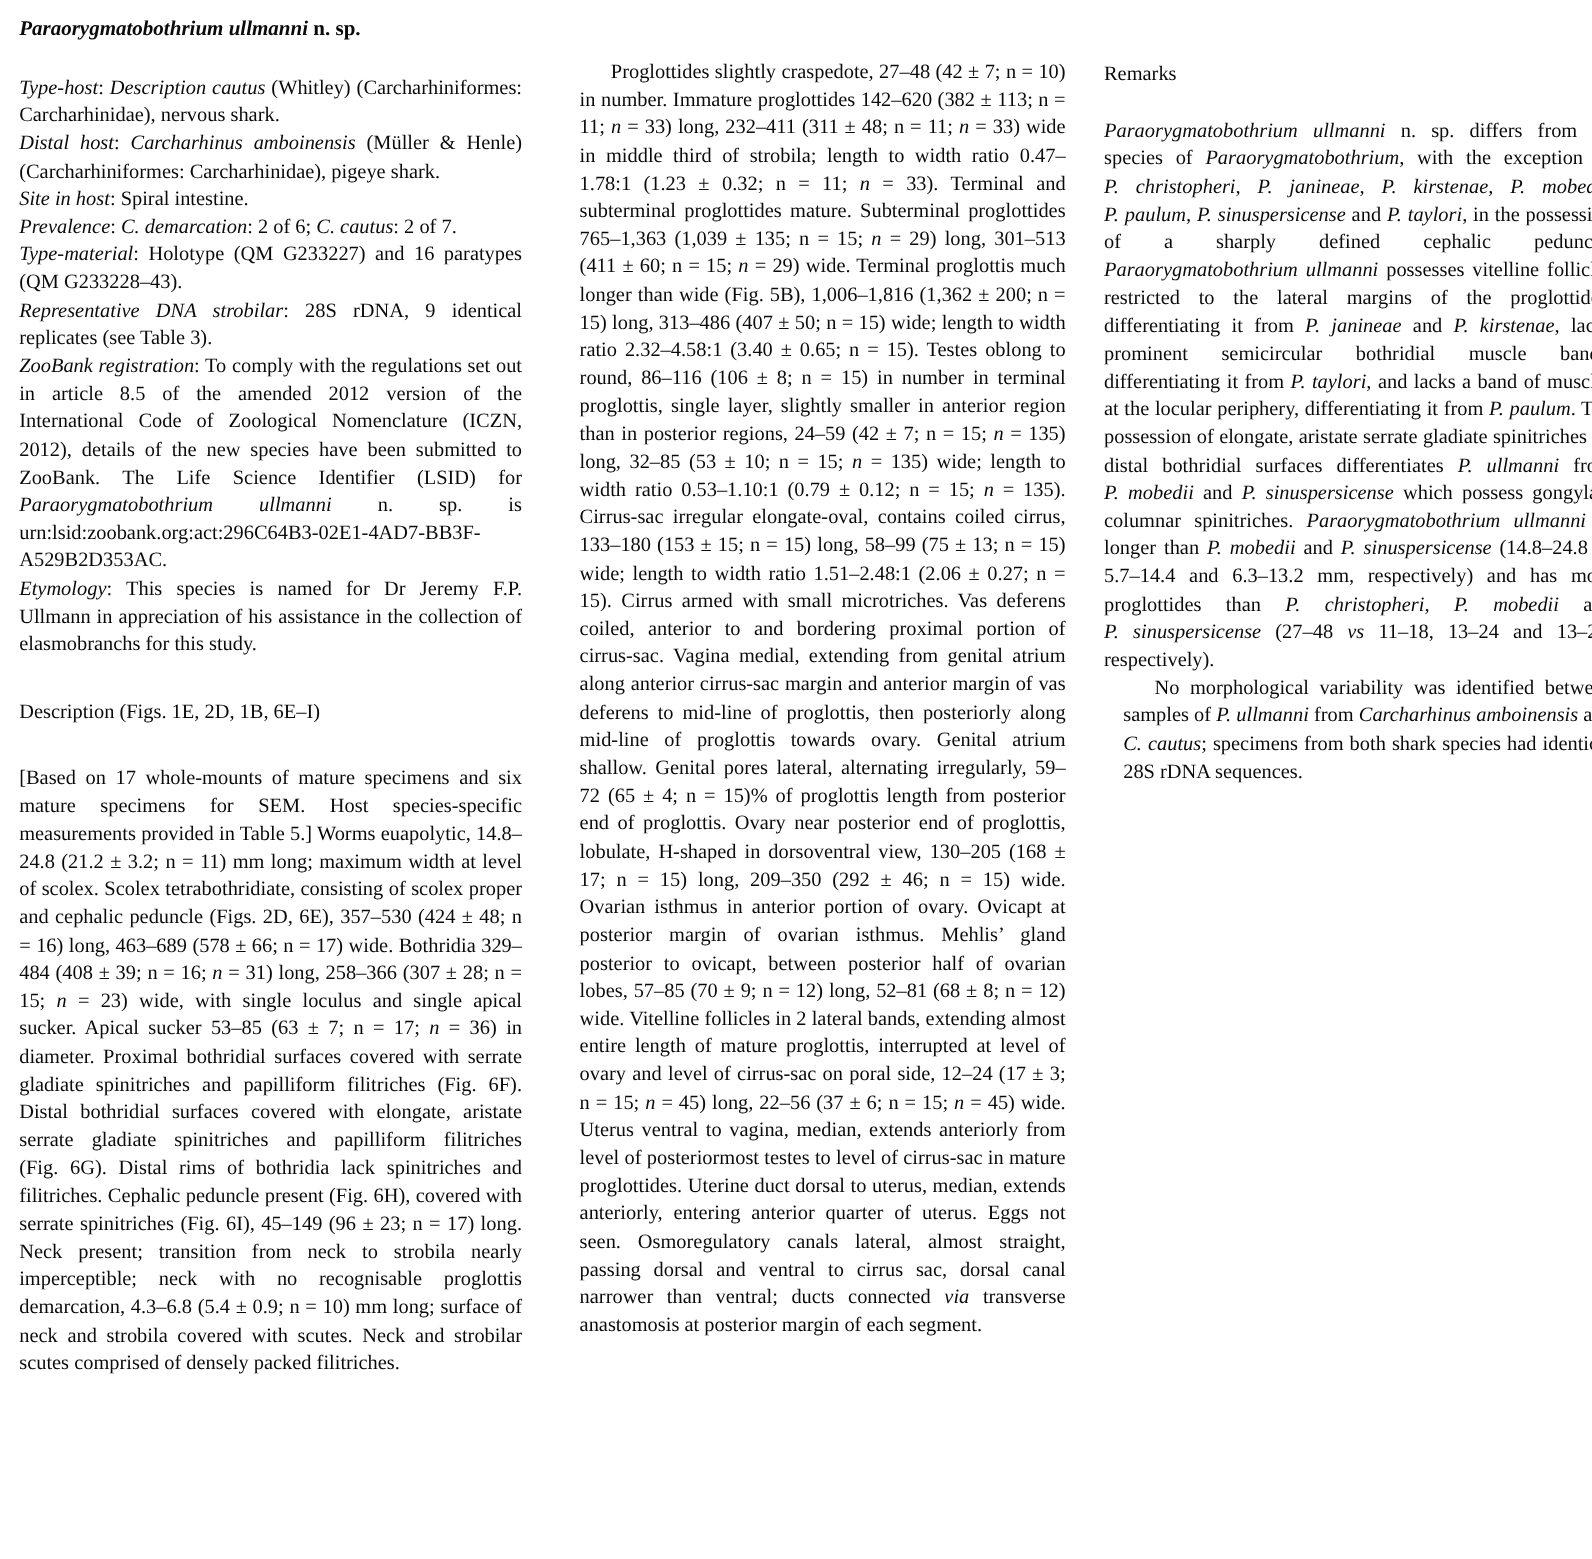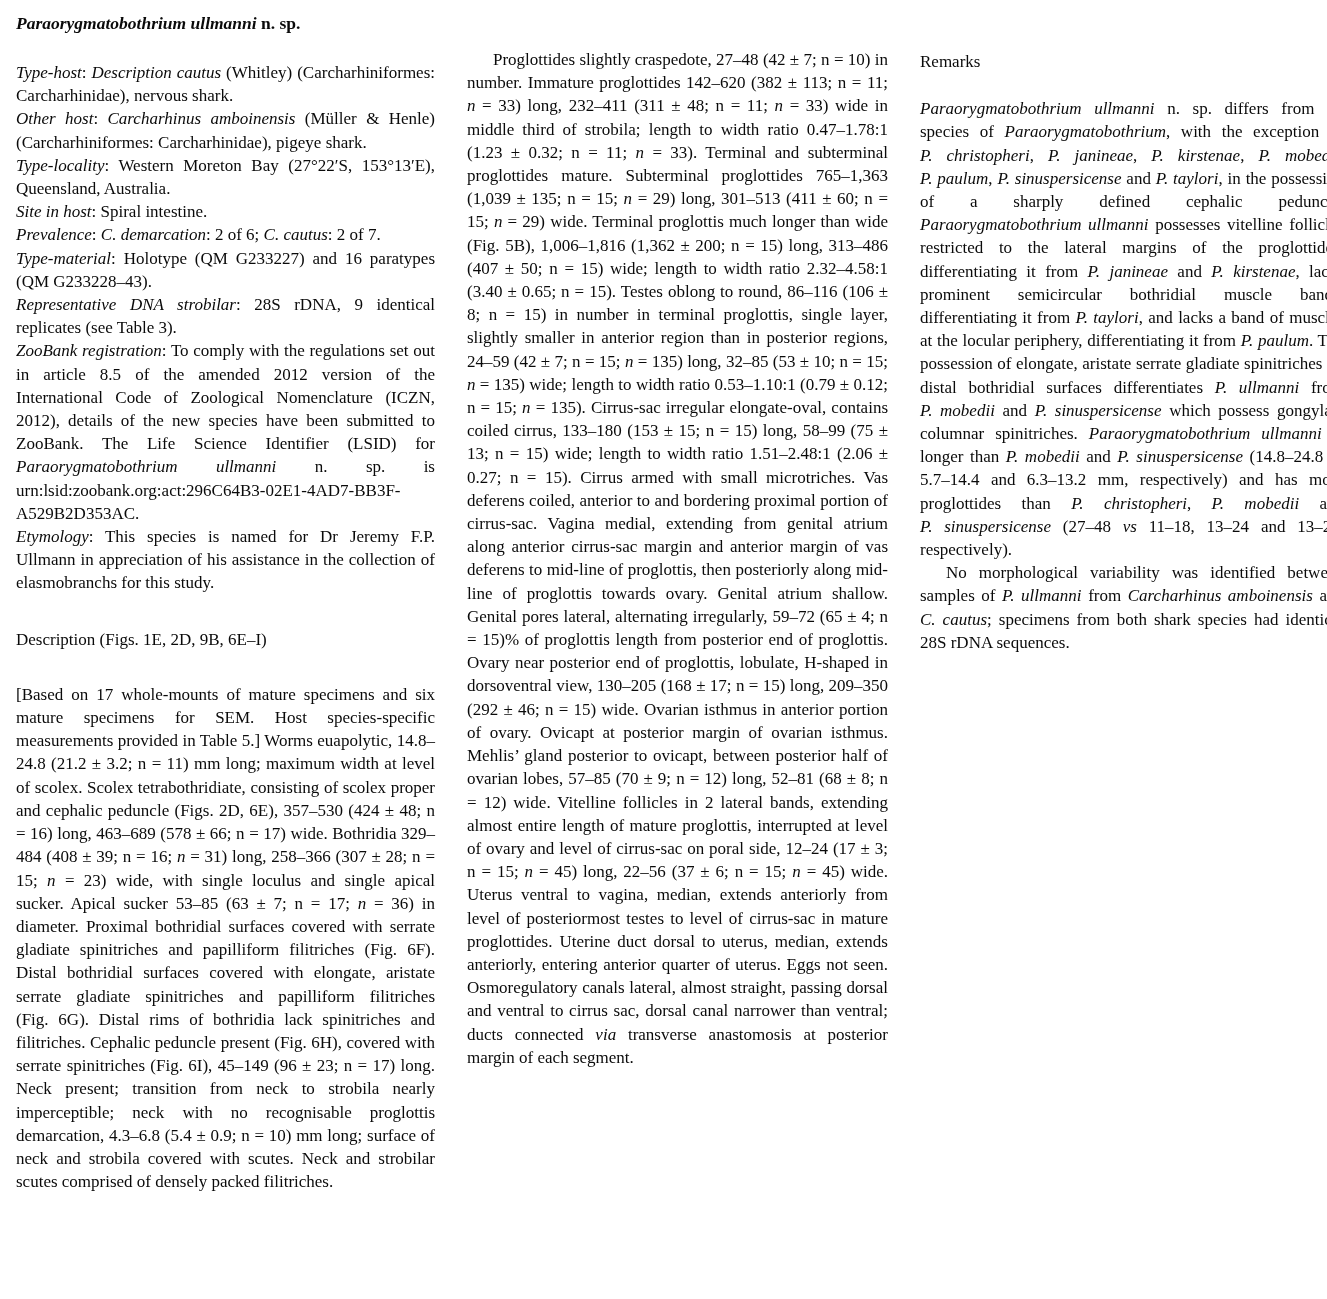--- a/index.html
+++ b/index.html
@@ -34,49 +34,48 @@
     font-weight: bold;
     margin: 0;
     line-height: 23px;
   }
   .tax-block { margin-top: 26px; }
   .para {
     margin: 0;
     text-align: justify;
     overflow-wrap: break-word;
   }
-  .para.indent { text-indent: 26px; }
+  .para.indent { text-indent: 26px; margin-left: 16px; }
   .heading {
     margin: 0;
     font-weight: normal;
     font-size: 17px;
   }
   .desc-heading   { margin: 33px 0 32px 0; }
   .remarks-heading{ margin: 0 0 24px 0; }
 </style>
 </head>
 <body>
 
 <div class="page">
   <div class="columns">
 
     <section class="col col-left">
       <h1 class="title"><b><i>Paraorygmatobothrium ullmanni</i> n. sp.</b></h1>
       <div class="tax-block">
         <p class="para"><i>Type-host</i>: <i>Description cautus</i> (Whitley) (Carcharhiniformes: Carcharhinidae), nervous shark.</p>
-        <p class="para"><i>Other host</i>: <i>Carcharhinus amboinensis</i> (Müller &amp; Henle) (Carcharhiniformes: Carcharhinidae), pigeye shark.</p>
-        <p class="para"><i>Type-locality</i>: Western Moreton Bay (27°22′S, 153°13′E), Queensland, Australia.</p>
+        <p class="para"><i>Distal host</i>: <i>Carcharhinus amboinensis</i> (Müller &amp; Henle) (Carcharhiniformes: Carcharhinidae), pigeye shark.</p>
         <p class="para"><i>Site in host</i>: Spiral intestine.</p>
         <p class="para"><i>Prevalence</i>: <i>C. demarcation</i>: 2 of 6; <i>C. cautus</i>: 2 of 7.</p>
         <p class="para"><i>Type-material</i>: Holotype (QM G233227) and 16 paratypes (QM G233228–43).</p>
         <p class="para"><i>Representative DNA strobilar</i>: 28S rDNA, 9 identical replicates (see Table 3).</p>
         <p class="para"><i>ZooBank registration</i>: To comply with the regulations set out in article 8.5 of the amended 2012 version of the International Code of Zoological Nomenclature (ICZN, 2012), details of the new species have been submitted to ZooBank. The Life Science Identifier (LSID) for <i>Paraorygmatobothrium ullmanni</i> n. sp. is urn:lsid:zoobank.org:act:296C64B3-02E1-4AD7-BB3F-A529B2D353AC.</p>
         <p class="para"><i>Etymology</i>: This species is named for Dr Jeremy F.P. Ullmann in appreciation of his assistance in the collection of elasmobranchs for this study.</p>
       </div>
-      <p class="heading desc-heading">Description (Figs. 1E, 2D, 9B, 6E–I)</p>
+      <p class="heading desc-heading">Description (Figs. 1E, 2D, 1B, 6E–I)</p>
       <p class="para">[Based on 17 whole-mounts of mature specimens and six mature specimens for SEM. Host species-specific measurements provided in Table&nbsp;5.] Worms euapolytic, 14.8–24.8 (21.2 ± 3.2; n = 11) mm long; maximum width at level of scolex. Scolex tetrabothridiate, consisting of scolex proper and cephalic peduncle (Figs.&nbsp;2D, 6E), 357–530 (424 ± 48; n = 16) long, 463–689 (578 ± 66; n = 17) wide. Bothridia 329–484 (408 ± 39; n = 16; <i>n</i> = 31) long, 258–366 (307 ± 28; n = 15; <i>n</i> = 23) wide, with single loculus and single apical sucker. Apical sucker 53–85 (63 ± 7; n = 17; <i>n</i> = 36) in diameter. Proximal bothridial surfaces covered with serrate gladiate spinitriches and papilliform filitriches (Fig.&nbsp;6F). Distal bothridial surfaces covered with elongate, aristate serrate gladiate spinitriches and papilliform filitriches (Fig.&nbsp;6G). Distal rims of bothridia lack spinitriches and filitriches. Cephalic peduncle present (Fig.&nbsp;6H), covered with serrate spinitriches (Fig.&nbsp;6I), 45–149 (96 ± 23; n = 17) long. Neck present; transition from neck to strobila nearly imperceptible; neck with no recognisable proglottis demarcation, 4.3–6.8 (5.4 ± 0.9; n = 10) mm long; surface of neck and strobila covered with scutes. Neck and strobilar scutes comprised of densely packed filitriches.</p>
     </section>
 
     <section class="col col-mid">
       <p class="para indent">Proglottides slightly craspedote, 27–48 (42 ± 7; n = 10) in number. Immature proglottides 142–620 (382 ± 113; n = 11; <i>n</i> = 33) long, 232–411 (311 ± 48; n = 11; <i>n</i> = 33) wide in middle third of strobila; length to width ratio 0.47–1.78:1 (1.23 ± 0.32; n = 11; <i>n</i> = 33). Terminal and subterminal proglottides mature. Subterminal proglottides 765–1,363 (1,039 ± 135; n = 15; <i>n</i> = 29) long, 301–513 (411 ± 60; n = 15; <i>n</i> = 29) wide. Terminal proglottis much longer than wide (Fig.&nbsp;5B), 1,006–1,816 (1,362 ± 200; n = 15) long, 313–486 (407 ± 50; n = 15) wide; length to width ratio 2.32–4.58:1 (3.40 ± 0.65; n = 15). Testes oblong to round, 86–116 (106 ± 8; n = 15) in number in terminal proglottis, single layer, slightly smaller in anterior region than in posterior regions, 24–59 (42 ± 7; n = 15; <i>n</i> = 135) long, 32–85 (53 ± 10; n = 15; <i>n</i> = 135) wide; length to width ratio 0.53–1.10:1 (0.79 ± 0.12; n = 15; <i>n</i> = 135). Cirrus-sac irregular elongate-oval, contains coiled cirrus, 133–180 (153 ± 15; n = 15) long, 58–99 (75 ± 13; n = 15) wide; length to width ratio 1.51–2.48:1 (2.06 ± 0.27; n = 15). Cirrus armed with small microtriches. Vas deferens coiled, anterior to and bordering proximal portion of cirrus-sac. Vagina medial, extending from genital atrium along anterior cirrus-sac margin and anterior margin of vas deferens to mid-line of proglottis, then posteriorly along mid-line of proglottis towards ovary. Genital atrium shallow. Genital pores lateral, alternating irregularly, 59–72 (65 ± 4; n = 15)% of proglottis length from posterior end of proglottis. Ovary near posterior end of proglottis, lobulate, H-shaped in dorsoventral view, 130–205 (168 ± 17; n = 15) long, 209–350 (292 ± 46; n = 15) wide. Ovarian isthmus in anterior portion of ovary. Ovicapt at posterior margin of ovarian isthmus. Mehlis’ gland posterior to ovicapt, between posterior half of ovarian lobes, 57–85 (70 ± 9; n = 12) long, 52–81 (68 ± 8; n = 12) wide. Vitelline follicles in 2 lateral bands, extending almost entire length of mature proglottis, interrupted at level of ovary and level of cirrus-sac on poral side, 12–24 (17 ± 3; n = 15; <i>n</i> = 45) long, 22–56 (37 ± 6; n = 15; <i>n</i> = 45) wide. Uterus ventral to vagina, median, extends anteriorly from level of posteriormost testes to level of cirrus-sac in mature proglottides. Uterine duct dorsal to uterus, median, extends anteriorly, entering anterior quarter of uterus. Eggs not seen. Osmoregulatory canals lateral, almost straight, passing dorsal and ventral to cirrus sac, dorsal canal narrower than ventral; ducts connected <i>via</i> transverse anastomosis at posterior margin of each segment.</p>
     </section>
 
     <section class="col col-right">
       <p class="heading remarks-heading">Remarks</p>
       <p class="para"><i>Paraorygmatobothrium ullmanni</i> n. sp. differs from all species of <i>Paraorygmatobothrium</i>, with the exception of <i>P.&nbsp;christopheri</i>, <i>P.&nbsp;janineae</i>, <i>P.&nbsp;kirstenae</i>, <i>P.&nbsp;mobedii</i>, <i>P.&nbsp;paulum</i>, <i>P.&nbsp;sinuspersicense</i> and <i>P.&nbsp;taylori</i>, in the possession of a sharply defined cephalic peduncle. <i>Paraorygmatobothrium ullmanni</i> possesses vitelline follicles restricted to the lateral margins of the proglottides, differentiating it from <i>P.&nbsp;janineae</i> and <i>P.&nbsp;kirstenae</i>, lacks prominent semicircular bothridial muscle bands, differentiating it from <i>P.&nbsp;taylori</i>, and lacks a band of muscles at the locular periphery, differentiating it from <i>P.&nbsp;paulum</i>. The possession of elongate, aristate serrate gladiate spinitriches on distal bothridial surfaces differentiates <i>P.&nbsp;ullmanni</i> from <i>P.&nbsp;mobedii</i> and <i>P.&nbsp;sinuspersicense</i> which possess gongylate columnar spinitriches. <i>Paraorygmatobothrium ullmanni</i> is longer than <i>P.&nbsp;mobedii</i> and <i>P.&nbsp;sinuspersicense</i> (14.8–24.8 <i>vs</i> 5.7–14.4 and 6.3–13.2 mm, respectively) and has more proglottides than <i>P.&nbsp;christopheri</i>, <i>P.&nbsp;mobedii</i> and <i>P.&nbsp;sinuspersicense</i> (27–48 <i>vs</i> 11–18, 13–24 and 13–24, respectively).</p>

